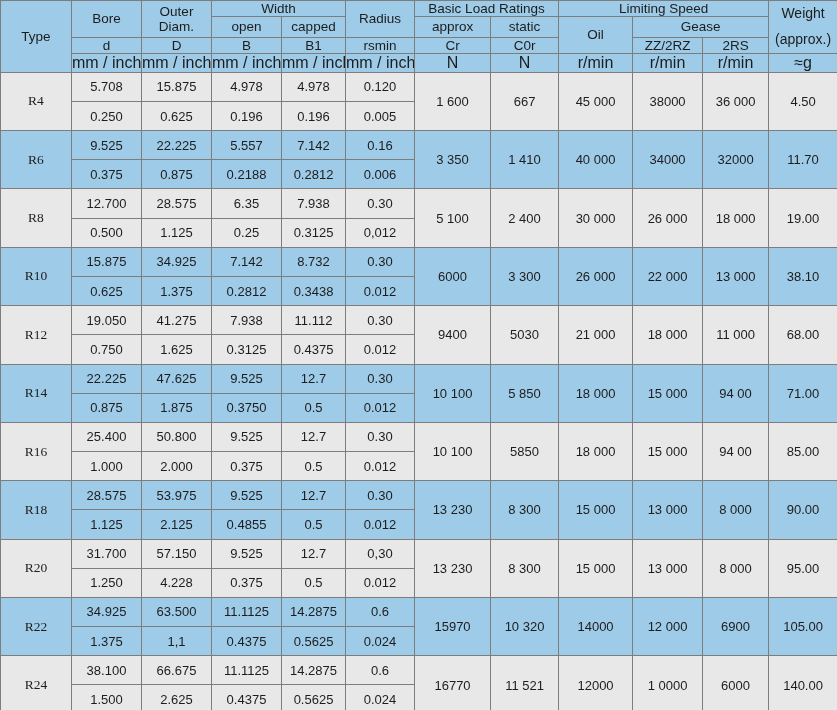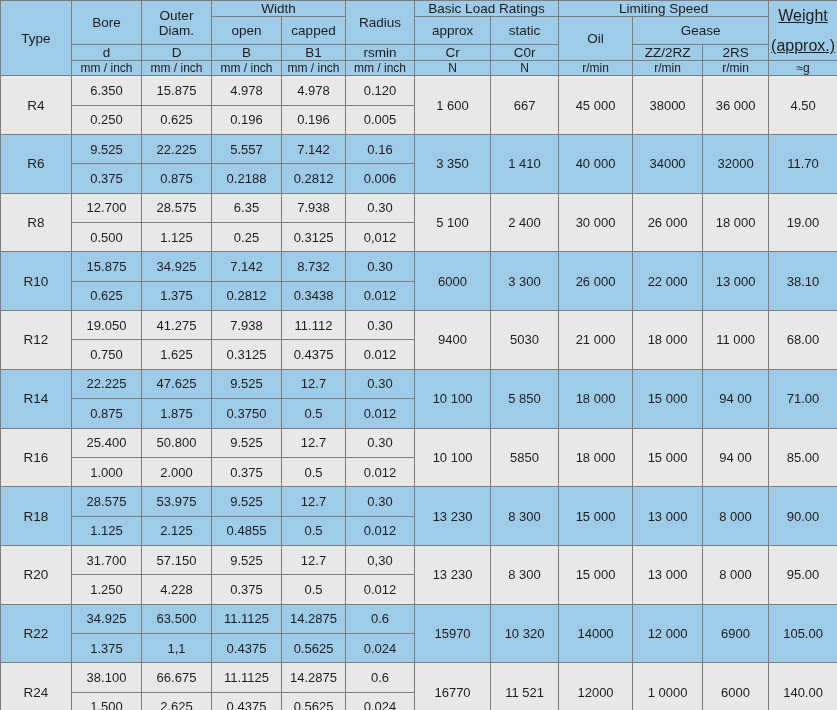--- a/index.html
+++ b/index.html
@@ -32,41 +32,41 @@
     overflow: hidden;
     white-space: nowrap;
   }
 
   
   thead th {
     background: #9ecbe8;
     font-size: 13.5px;
   }
   th.units {
-    font-size: 12px;
+    font-size: 16px;
     margin-top: 44px;
   }
   th.type-head {
     font-size: 13.5px;
   }
   th.weight-head {
-    font-size: 16px;
+    font-size: 14px;
     line-height: 1.85;
-    text-decoration: underline;
   }
 
   
   tbody td {
     font-size: 13px;
   }
   tr.band-light td { background: #e8e8e8; }
   tr.band-blue  td { background: #9ecbe8; }
 
   td.type-cell {
     font-size: 13.5px;
+    font-family: Liberation Serif, serif;
   }
   td.metric-row  { }
   td.inch-row    { }
 
   
   .v-top    { vertical-align: top;    padding-top: 6px; margin-top: 36px; }
   .v-bottom { vertical-align: bottom; padding-bottom: 6px; }
 
   
   col.c-type   { width: 71px; }
@@ -148,21 +148,21 @@
       <th class="units">r/min</th>
       <th class="units">r/min</th>
       <th class="units">r/min</th>
       <th class="units">≈g</th>
     </tr>
   </thead>
 
   <tbody id="tbody">
       <tr class="band-light">
         <td class="type-cell" rowspan="2">R4</td>
-        <td class="metric-row">6.350</td>
+        <td class="metric-row">5.708</td>
         <td class="metric-row">15.875</td>
         <td class="metric-row">4.978</td>
         <td class="metric-row">4.978</td>
         <td class="metric-row">0.120</td>
         <td rowspan="2">1 600</td>
         <td rowspan="2">667</td>
         <td rowspan="2">45 000</td>
         <td rowspan="2">38000</td>
         <td rowspan="2">36 000</td>
         <td rowspan="2" class="">4.50</td>

